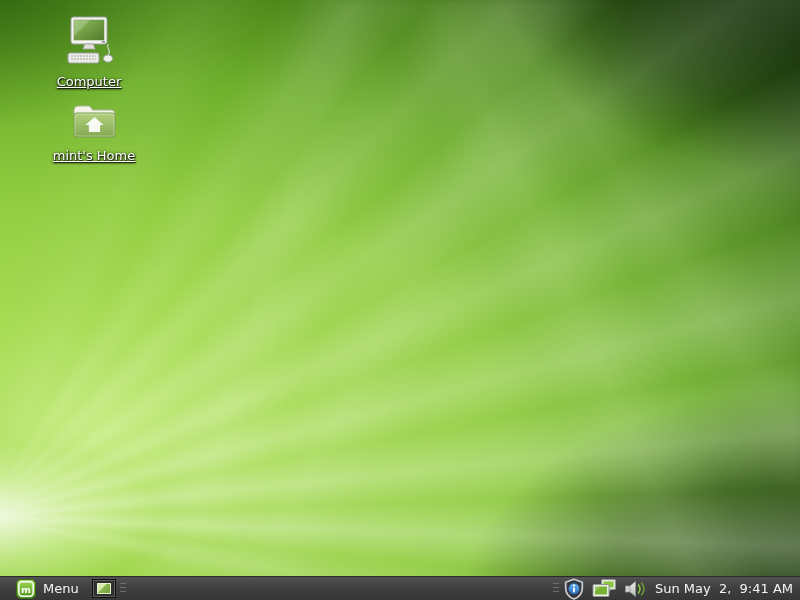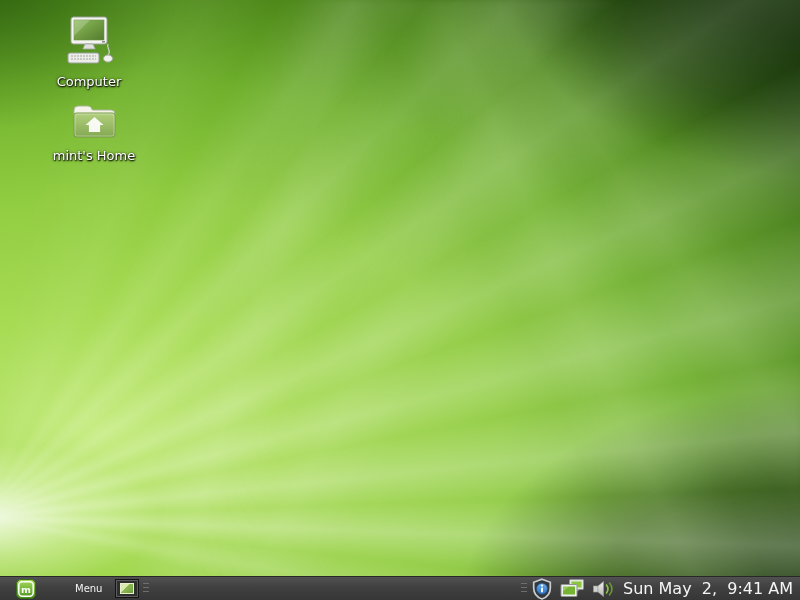--- a/index.html
+++ b/index.html
@@ -58,55 +58,56 @@
 
   
   .desktop-icon{
     position:absolute;width:100px;display:flex;flex-direction:column;
     align-items:center;cursor:default;z-index:2;
   }
   .desktop-icon .glyph{display:block;}
   .desktop-icon .label{
     margin-top:3px;color:#ffffff;font-size:13px;line-height:15px;text-align:center;
     text-shadow:0 1px 2px rgba(0,0,0,0.95), 0 0 3px rgba(0,0,0,0.55), 1px 1px 1px rgba(0,0,0,0.6);
+    text-decoration:underline;
   }
   #icon-computer{left:39px;top:15px;}
   #icon-home{left:44px;top:101px;}
 
   
   .panel{
     position:absolute;left:0;right:0;bottom:0;height:24px;box-sizing:border-box;
     background:linear-gradient(#515151,#404040 45%,#363636);
     border-top:1px solid #282828;
     display:flex;align-items:center;z-index:5;color:#f2f2f2;
   }
   .menu-button{
     display:flex;align-items:center;gap:7px;height:100%;padding:0 9px 0 16px;cursor:pointer;
   }
-  .menu-button .menu-label{font-size:10px;color:#f5f5f5;margin-left:32px;}
+  .menu-button .menu-label{font-size:13px;color:#f5f5f5;}
   .show-desktop{
     width:24px;height:19px;box-sizing:border-box;margin-left:4px;
     background:#2e2e2e;border:1px solid #141414;
     box-shadow:inset 0 0 0 1px #5c5c5c;
     display:flex;align-items:center;justify-content:center;cursor:pointer;
   }
   .show-desktop .mini-screen{
     width:14px;height:11px;box-sizing:border-box;
     border:1px solid #e8f0cc;
     background:linear-gradient(135deg,#d9eaae 0%,#d9eaae 38%,#8fb954 40%,#6f9c3c 100%);
   }
   .handle{
     width:6px;height:11px;margin:0 4px;cursor:grab;
     background:repeating-linear-gradient(to bottom,#6e6e6e 0 1px,rgba(0,0,0,0) 1px 4px);
   }
   .spacer{flex:1;}
   .tray{display:flex;align-items:center;gap:7px;}
   .tray-icon{display:flex;align-items:center;justify-content:center;cursor:pointer;}
   .clock{
-    white-space:pre;font-size:16px;color:#f5f5f5;padding:0 7px 0 6px;cursor:pointer;
+    white-space:pre;font-size:13px;color:#f5f5f5;padding:0 7px 0 6px;cursor:pointer;
   }
 </style>
 </head>
 <body>
 
 <div class="wallpaper"></div>
 
 <div class="desktop-icon" id="icon-computer">
   <span class="glyph">
     <svg width="58" height="52" viewBox="0 0 58 52">

